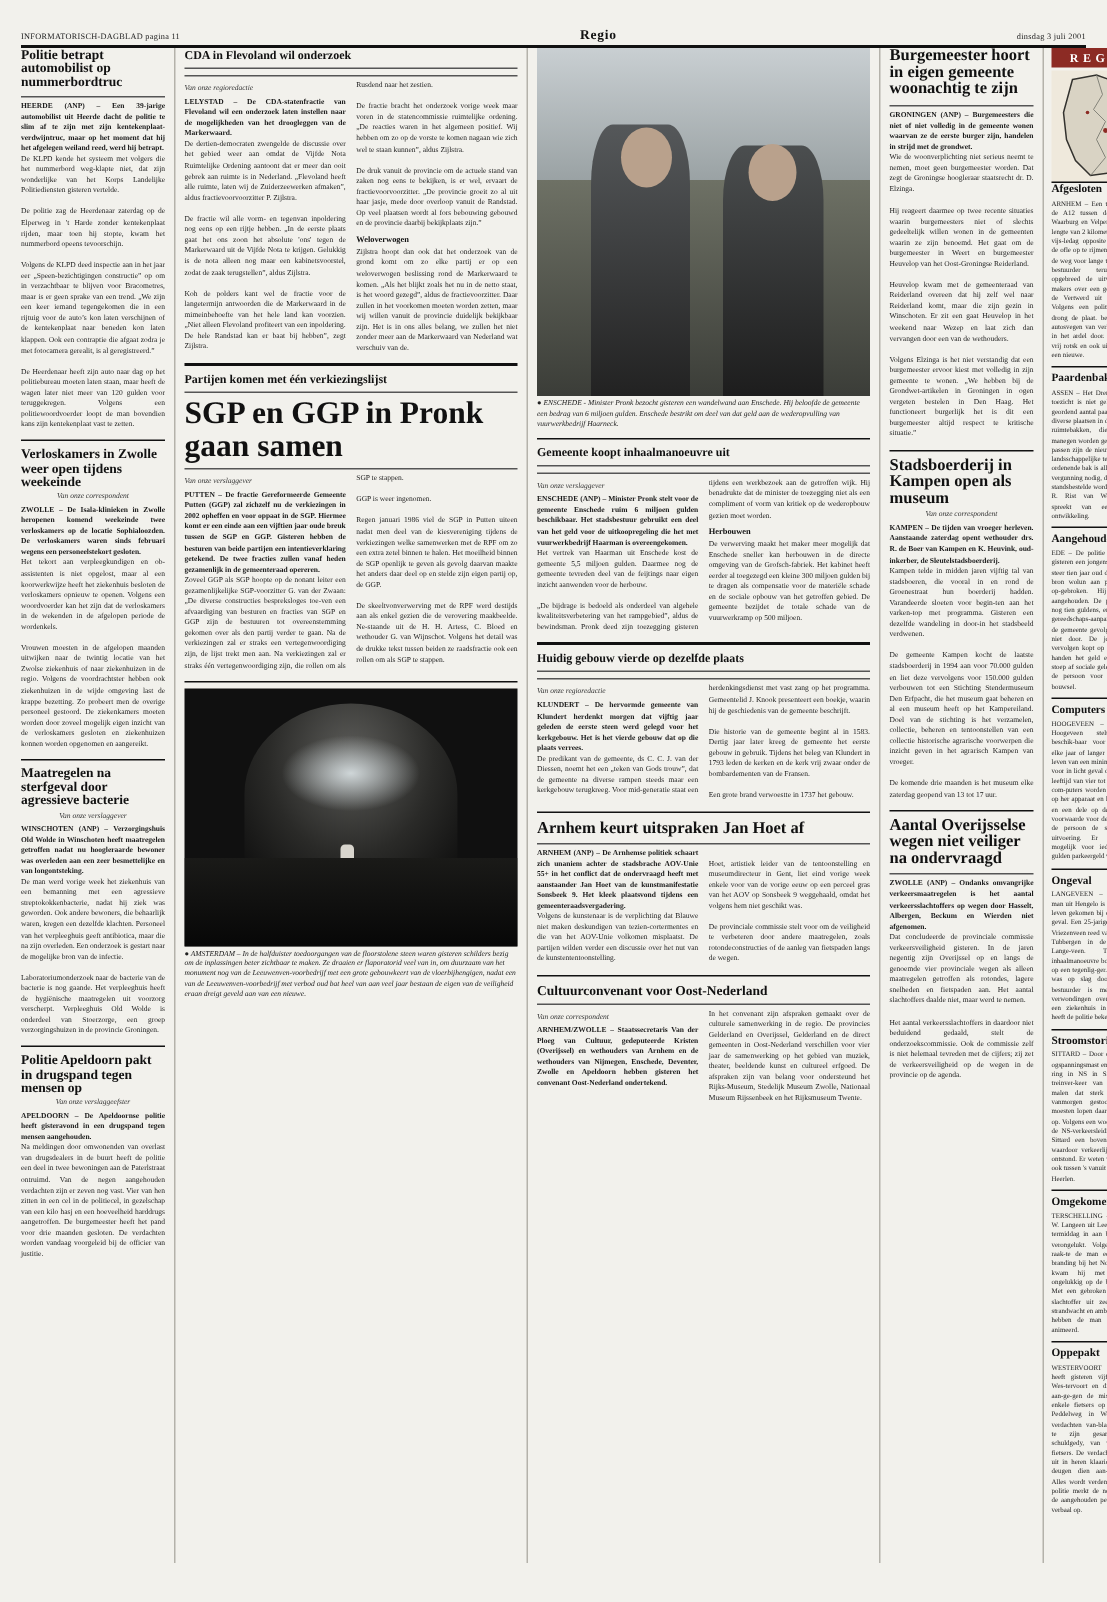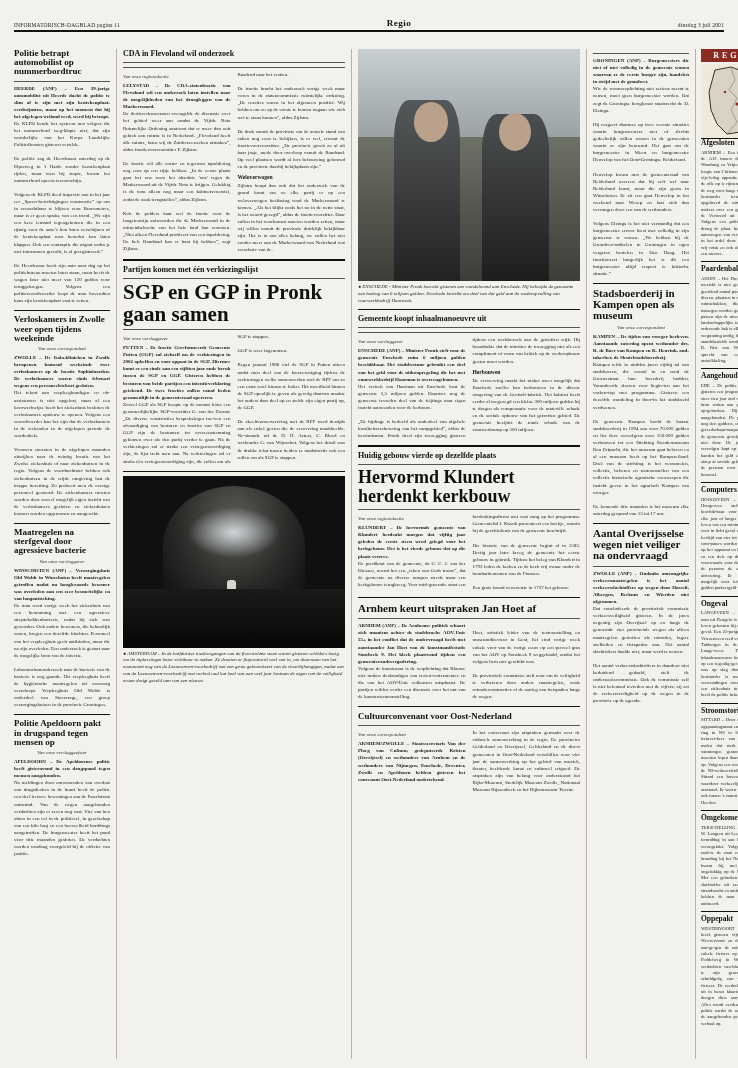--- a/index.html
+++ b/index.html
@@ -26,21 +26,21 @@
     letter-spacing:.2px;
   }
   .masthead .left{font-size:5.5px;color:#222;}
   .masthead .center{font-size:9px;font-weight:bold;letter-spacing:.5px;}
   .masthead .right{font-size:5.5px;color:#222;}
 
   
   .cols{
     display:flex;
     gap:6px;
-    margin-top:17px;
+    margin-top:0;
     height:1010px;
   }
   .col{flex:0 0 auto;}
   .c1{width:96px;}
   .c2{width:222px;}
   .c3{width:222px;}
   .c4{width:96px;}
   .c5{width:66px;}
 
   
@@ -283,21 +283,20 @@
           <div class="sub">Herbouwen</div>
           <div class="body">De verwerving maakt het maker meer mogelijk dat Enschede sneller kan herbouwen in de directe omgeving van de Grofsch-fabriek. Het kabinet heeft eerder al toegezegd een kleine 300 miljoen gulden bij te dragen als compensatie voor de materiële schade en de sociale opbouw van het getroffen gebied. De gemeente bezijdet de totale schade van de vuurwerkramp op 500 miljoen.</div>
         </div>
       </div>
 
       <div class="rule-thick"></div>
 
       <div class="art">
         <div class="kicker">Huidig gebouw vierde op dezelfde plaats</div>
         <div class="rule-thin"></div>
-        <div class="hl hl-m" style="font-size:18px;">Hervormd Klundert herdenkt kerkbouw</div>
         <div class="rule-thin"></div>
         <div class="twocol">
           <div class="byline" style="text-align:left">Van onze regioredactie</div>
           <div class="body lead">KLUNDERT – De hervormde gemeente van Klundert herdenkt morgen dat vijftig jaar geleden de eerste steen werd gelegd voor het kerkgebouw. Het is het vierde gebouw dat op die plaats verrees.</div>
           <div class="body" style="white-space:pre-line">De predikant van de gemeente, ds C. C. J. van der Diessen, noemt het een „teken van Gods trouw”, dat de gemeente na diverse rampen steeds maar een kerkgebouw terugkreeg. Voor mid-generatie staat een herdenkingsdienst met vast zang op het programma. Gemeentelid J. Knook presenteert een boekje, waarin hij de geschiedenis van de gemeente beschrijft.
 
 Die historie van de gemeente begint al in 1583. Dertig jaar later kreeg de gemeente het eerste gebouw in gebruik. Tijdens het beleg van Klundert in 1793 leden de kerken en de kerk vrij zwaar onder de bombardementen van de Fransen.
 
 Een grote brand verwoestte in 1737 het gebouw.</div>
         </div>
@@ -328,20 +327,21 @@
           <div class="body lead">ARNHEM/ZWOLLE – Staatssecretaris Van der Ploeg van Cultuur, gedeputeerde Kristen (Overijssel) en wethouders van Arnhem en de wethouders van Nijmegen, Enschede, Deventer, Zwolle en Apeldoorn hebben gisteren het convenant Oost-Nederland ondertekend.</div>
           <div class="body">In het convenant zijn afspraken gemaakt over de culturele samenwerking in de regio. De provincies Gelderland en Overijssel, Gelderland en de direct gemeenten in Oost-Nederland verschillen voor vier jaar de samenwerking op het gebied van muziek, theater, beeldende kunst en cultureel erfgoed. De afspraken zijn van belang voor ondersteund het Rijks-Museum, Stedelijk Museum Zwolle, Nationaal Museum Rijssenbeek en het Rijksmuseum Twente.</div>
         </div>
       </div>
 
     </div>
 
     <div class="col c4 colrule" style="padding-left:6px;">
 
       <div class="art">
+        <div class="hl hl-s">Burgemeester hoort in eigen gemeente woonachtig te zijn</div>
         <div class="rule-thin"></div>
         <div class="body lead">GRONINGEN (ANP) – Burgemeesters die niet of niet volledig in de gemeente wonen waarvan ze de eerste burger zijn, handelen in strijd met de grondwet.</div>
         <div class="body" style="white-space:pre-line">Wie de woonverplichting niet serieus neemt te nemen, moet geen burgemeester worden. Dat zegt de Groningse hoogleraar staatsrecht dr. D. Elzinga.
 
 Hij reageert daarmee op twee recente situaties waarin burgemeesters niet of slechts gedeeltelijk willen wonen in de gemeenten waarin ze zijn benoemd. Het gaat om de burgemeester in Weert en burgemeester Heuvelop van het Oost-Groningse Reiderland.
 
 Heuvelop kwam met de gemeenteraad van Reiderland overeen dat hij zelf wel naar Reiderland komt, maar die zijn gezin in Winschoten. Er zit een gaat Heuvelop in het weekend naar Wezep en laat zich dan vervangen door een van de wethouders.
 
 Volgens Elzinga is het niet verstandig dat een burgemeester ervoor kiest met volledig in zijn gemeente te wonen. „We hebben bij de Grondwet-artikelen in Groningen in ogen vergeten bestelen in Den Haag. Het functioneert burgerlijk het is dit een burgemeester altijd respect te kritische situatie.”</div>
       </div>

